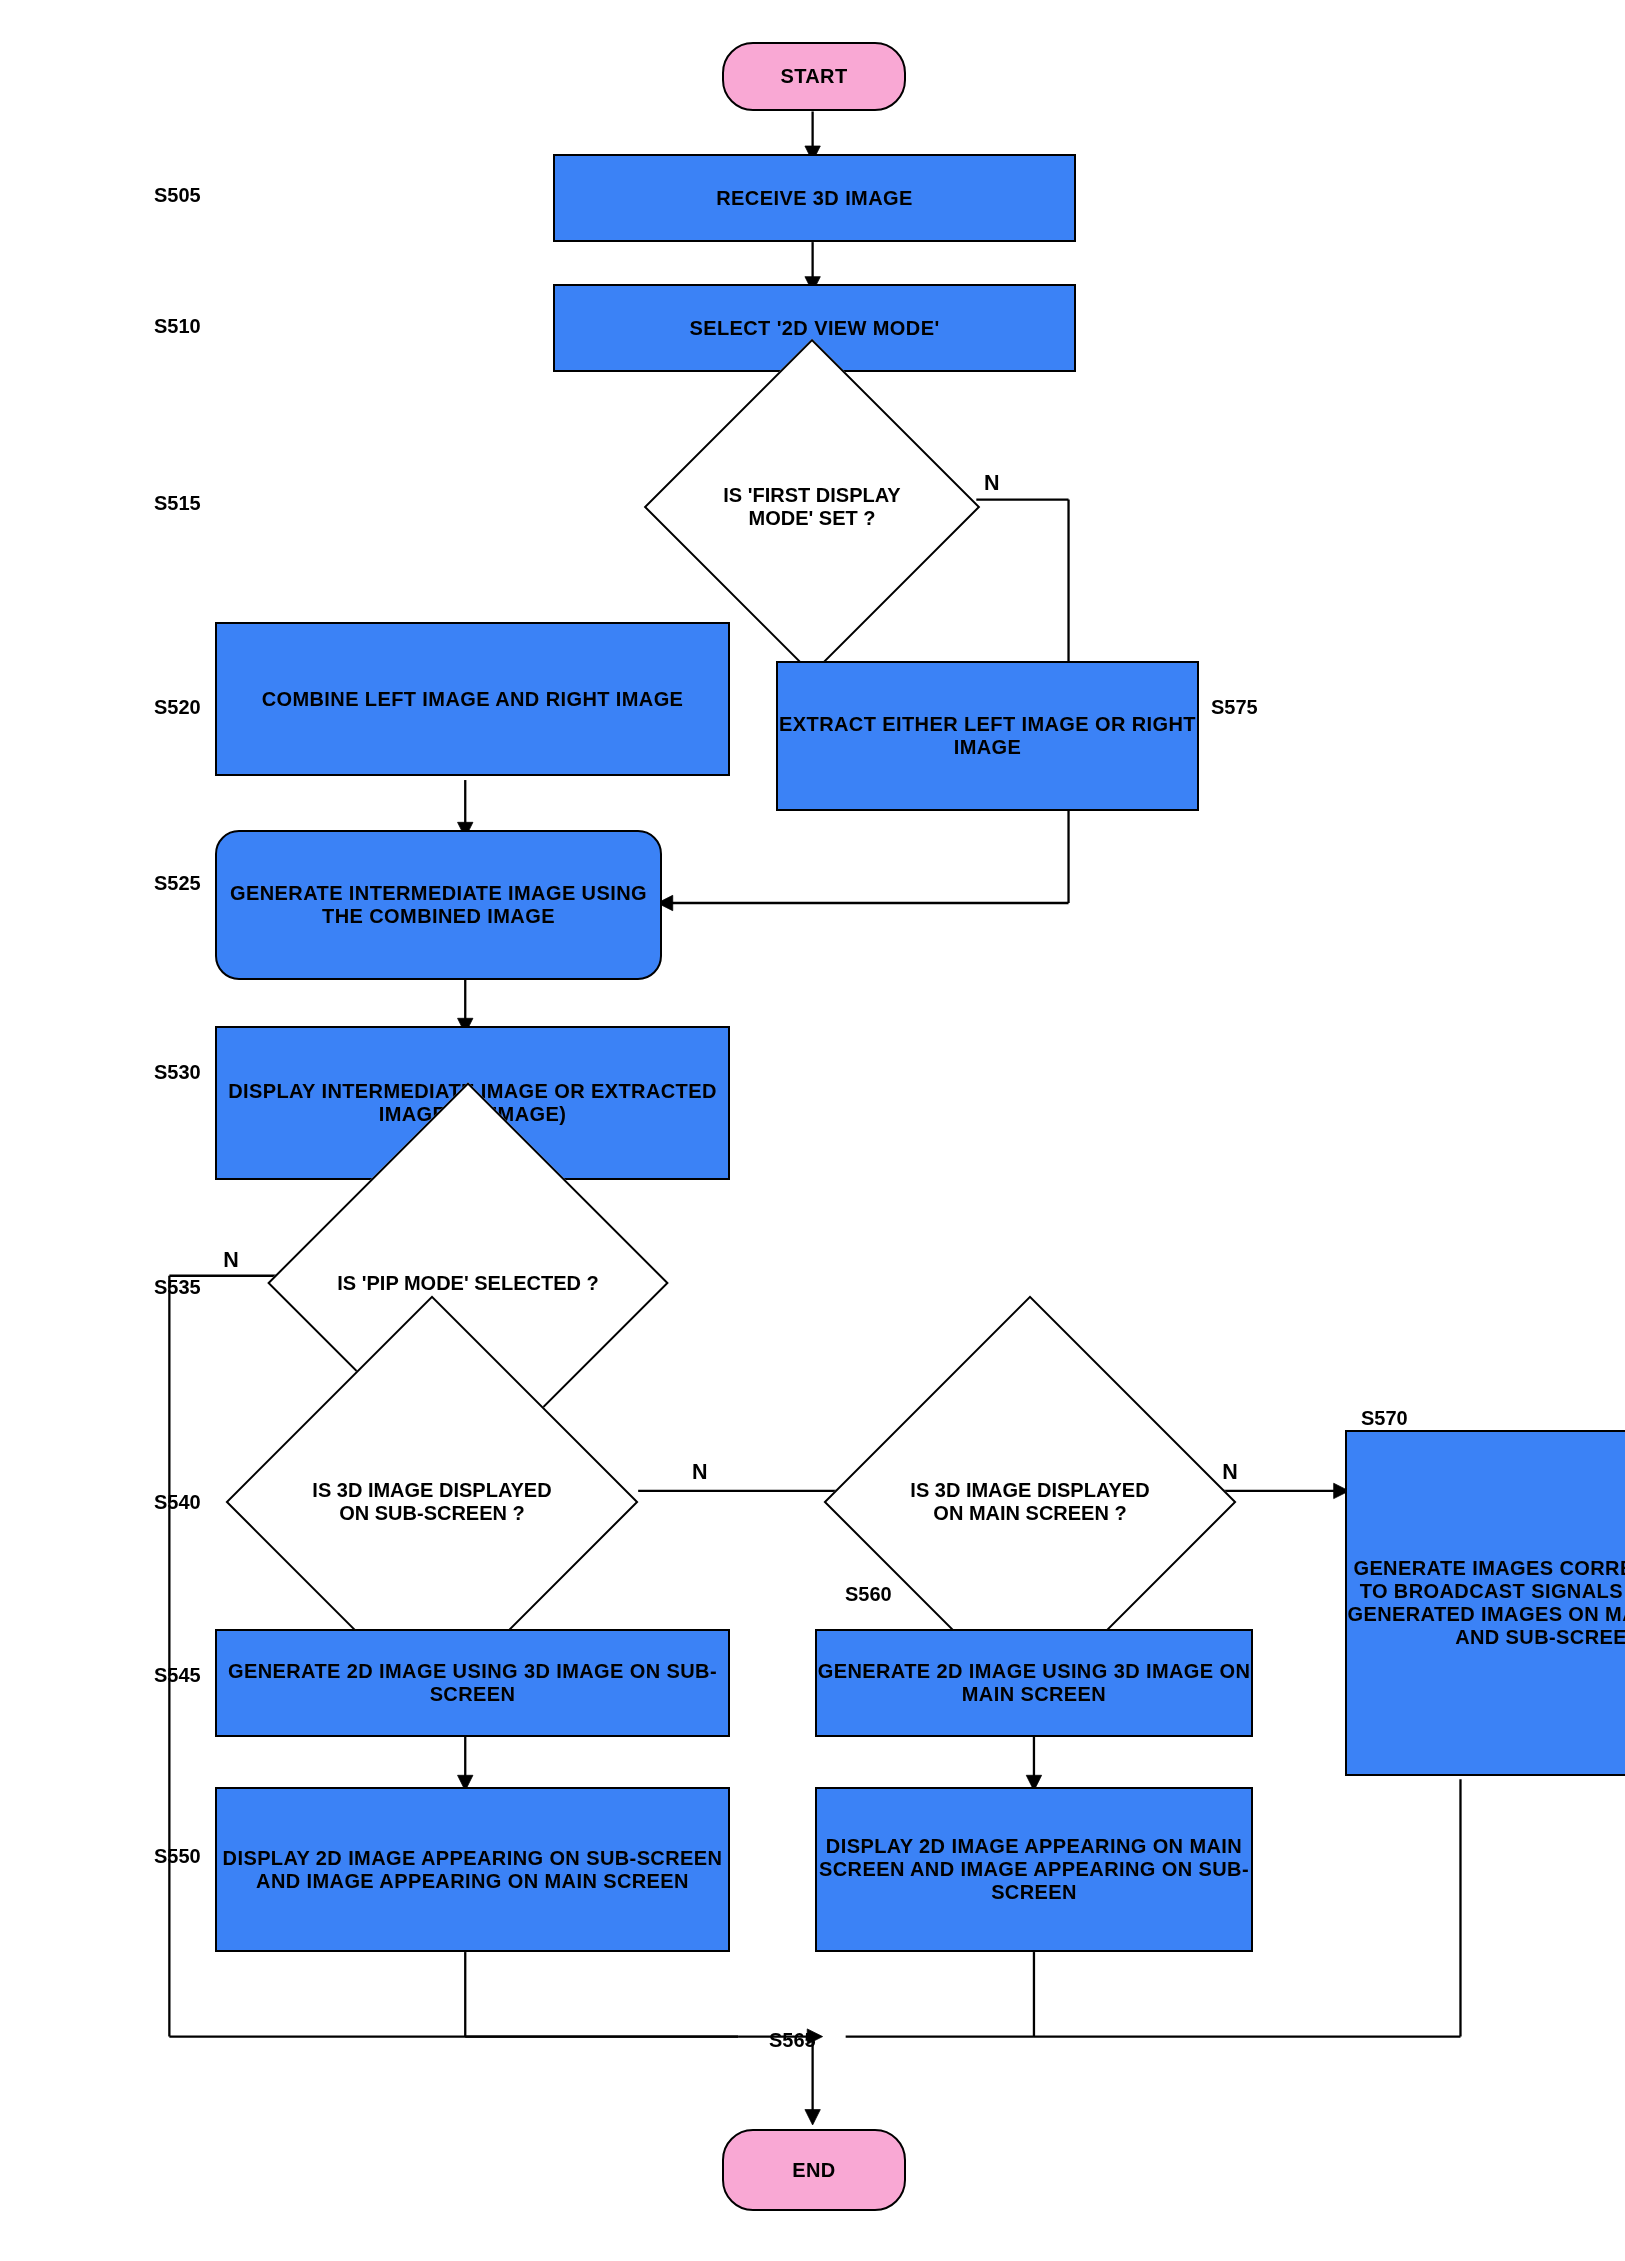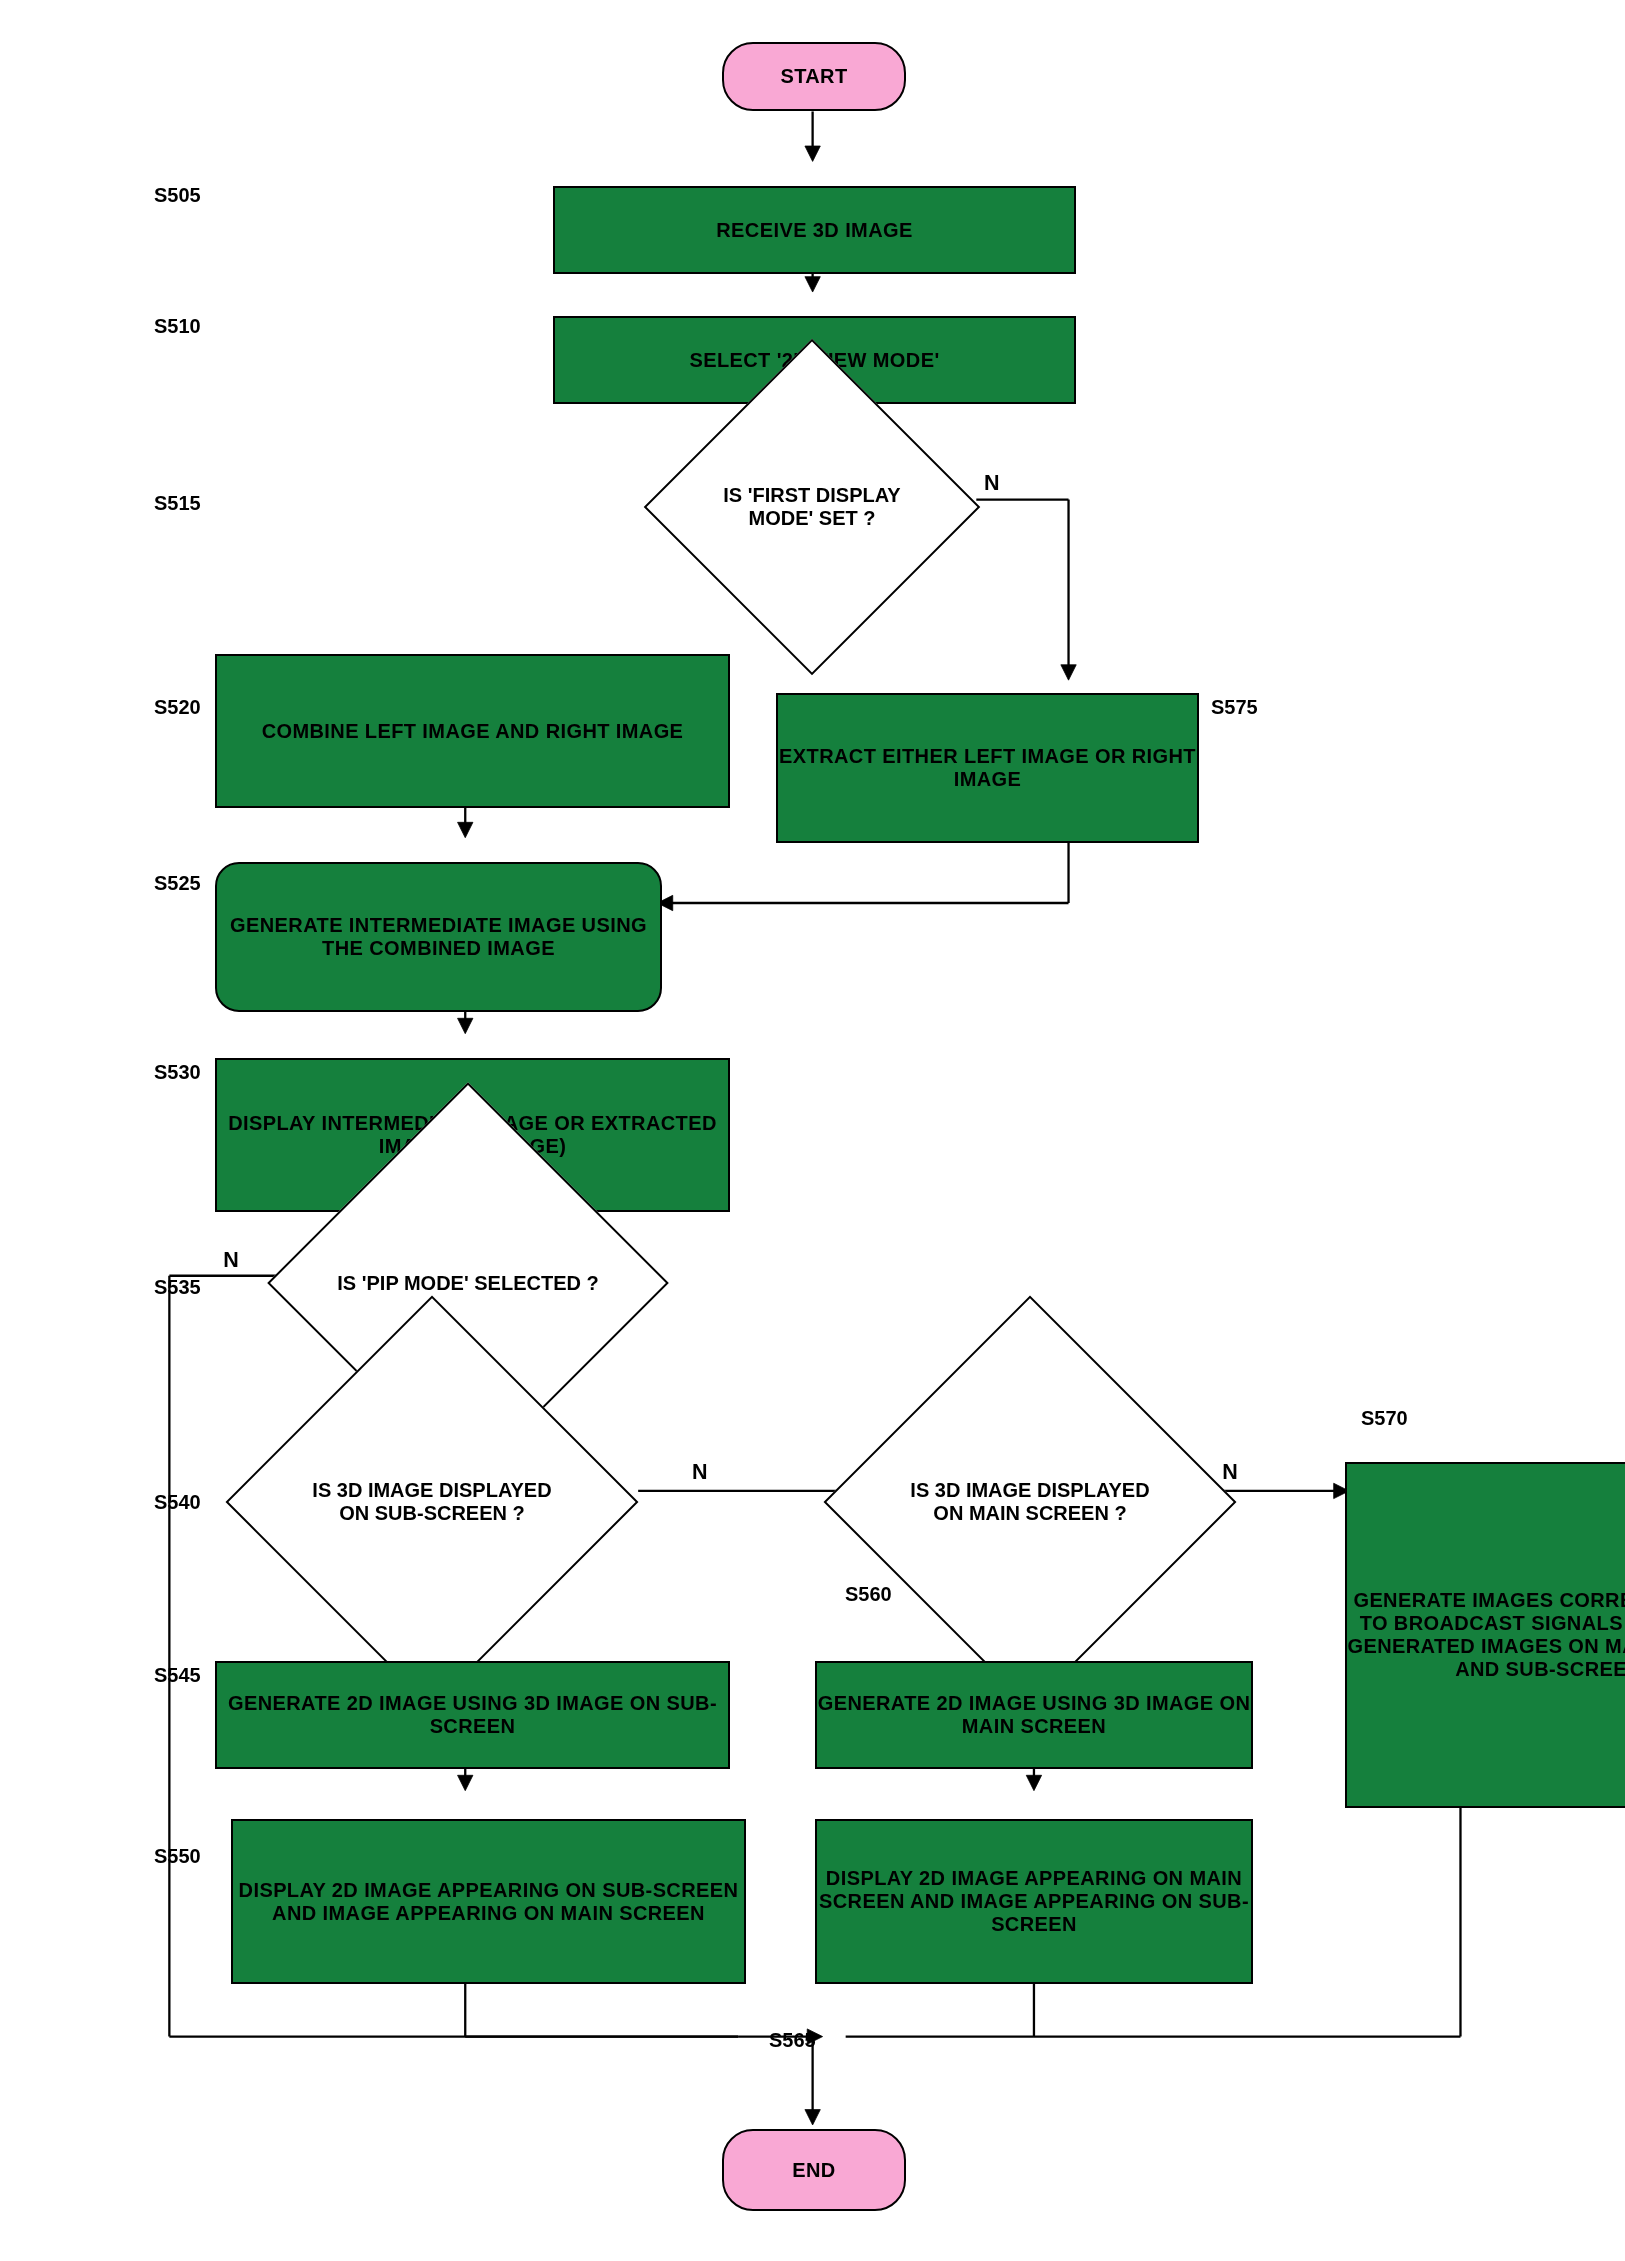--- a/index.html
+++ b/index.html
@@ -28,22 +28,21 @@
       font-weight: bold;
       letter-spacing: 0.4px;
     }
     .rounded-rect {
       border: 2.3px solid #000;
       border-radius: 31px;
       background: #f9a8d4;
     }
     .rect {
       border: 2.3px solid #000;
-      background: #15803d;
-      margin-top: 32px;
+      background: #3b82f6;
     }
     .diamond {
       background: #fff;
       transform: rotate(45deg);
       border: 2.3px solid #000;
     }
     .diamond-label {
       transform: rotate(-45deg);
       display: flex;
       align-items: center;
@@ -263,21 +262,21 @@
   </div>
 
   <div class="label" style="left:1353px; top:1407px;margin-left:8px;">S570</div>
 
   <div class="node rect" style="left:1345px; top:1430px; width:407px; height:346px;">
     <span>GENERATE IMAGES CORRESPONDING TO BROADCAST SIGNALS &amp; DISPLAY GENERATED IMAGES ON MAIN SCREEN AND SUB-SCREEN</span>
   </div>
 
   <div class="label" style="left:154px; top:1845px;">S550</div>
 
-  <div class="node rect" style="left:231px; top:1787px; width:515px; height:165px;">
+  <div class="node rect" style="left:215px; top:1787px; width:515px; height:165px;">
     <span>DISPLAY 2D IMAGE APPEARING ON SUB-SCREEN AND IMAGE APPEARING ON MAIN SCREEN</span>
   </div>
 
   <div class="label" style="left:769px; top:2029px;">S565</div>
 
   <div class="node rect" style="left:815px; top:1787px; width:438px; height:165px;">
     <span>DISPLAY 2D IMAGE APPEARING ON MAIN SCREEN AND IMAGE APPEARING ON SUB-SCREEN</span>
   </div>
 
   <div class="node rounded-rect" style="left:722px; top:2129px; width:184px; height:82px;">

